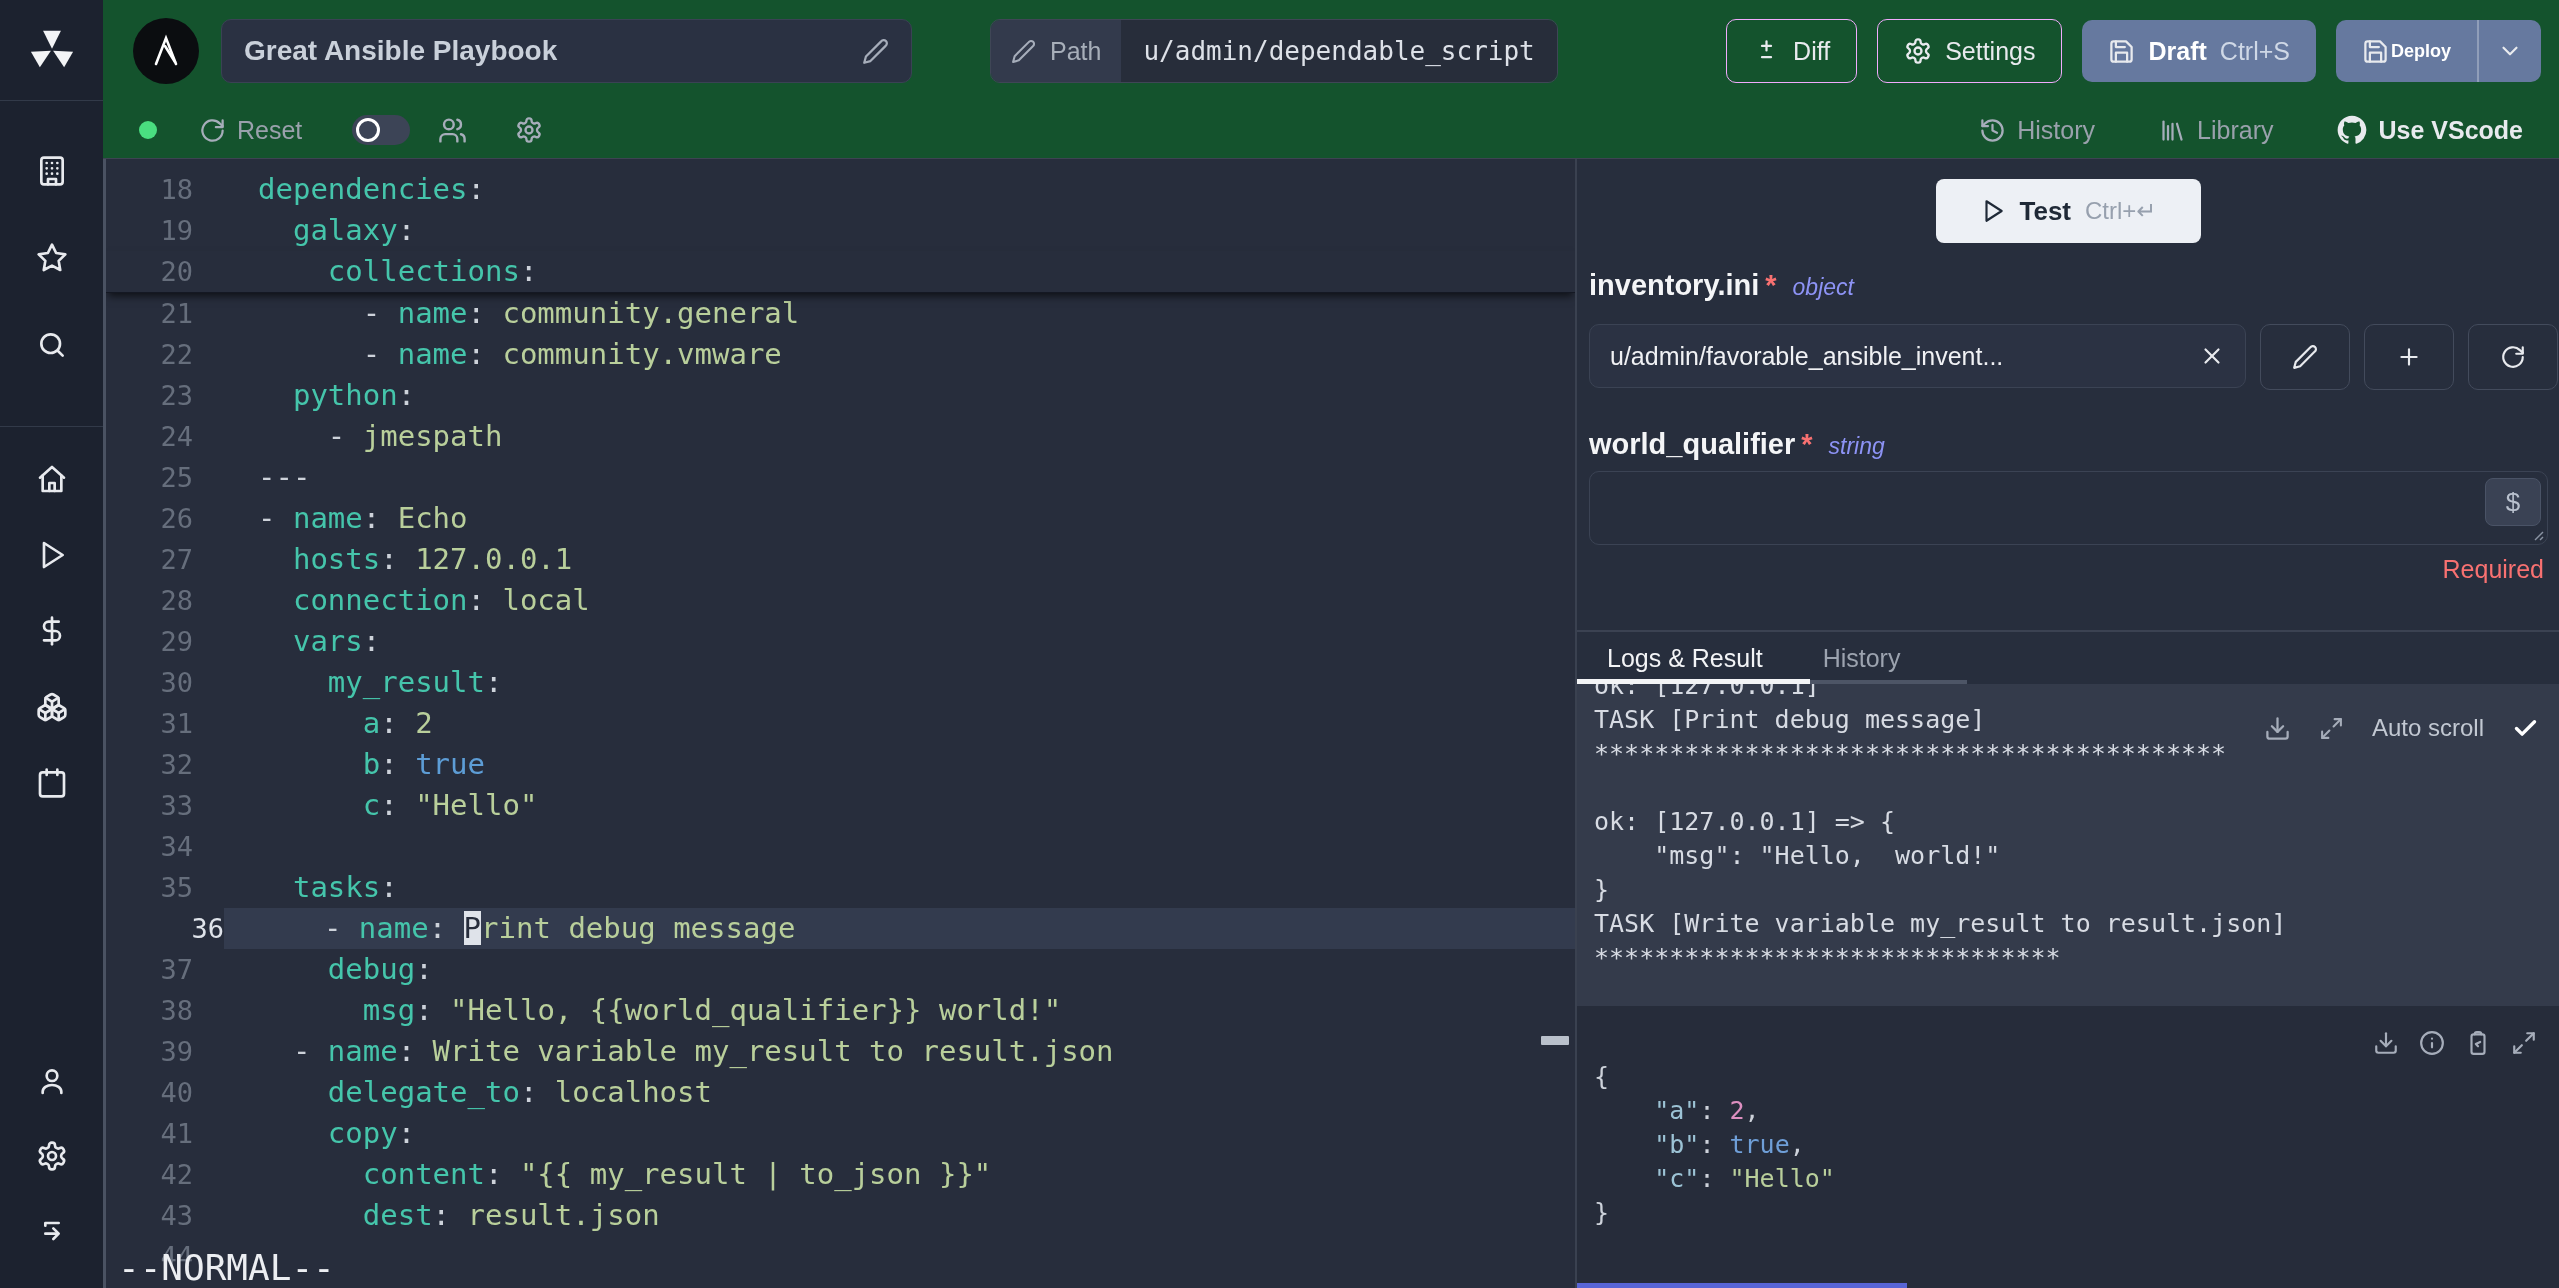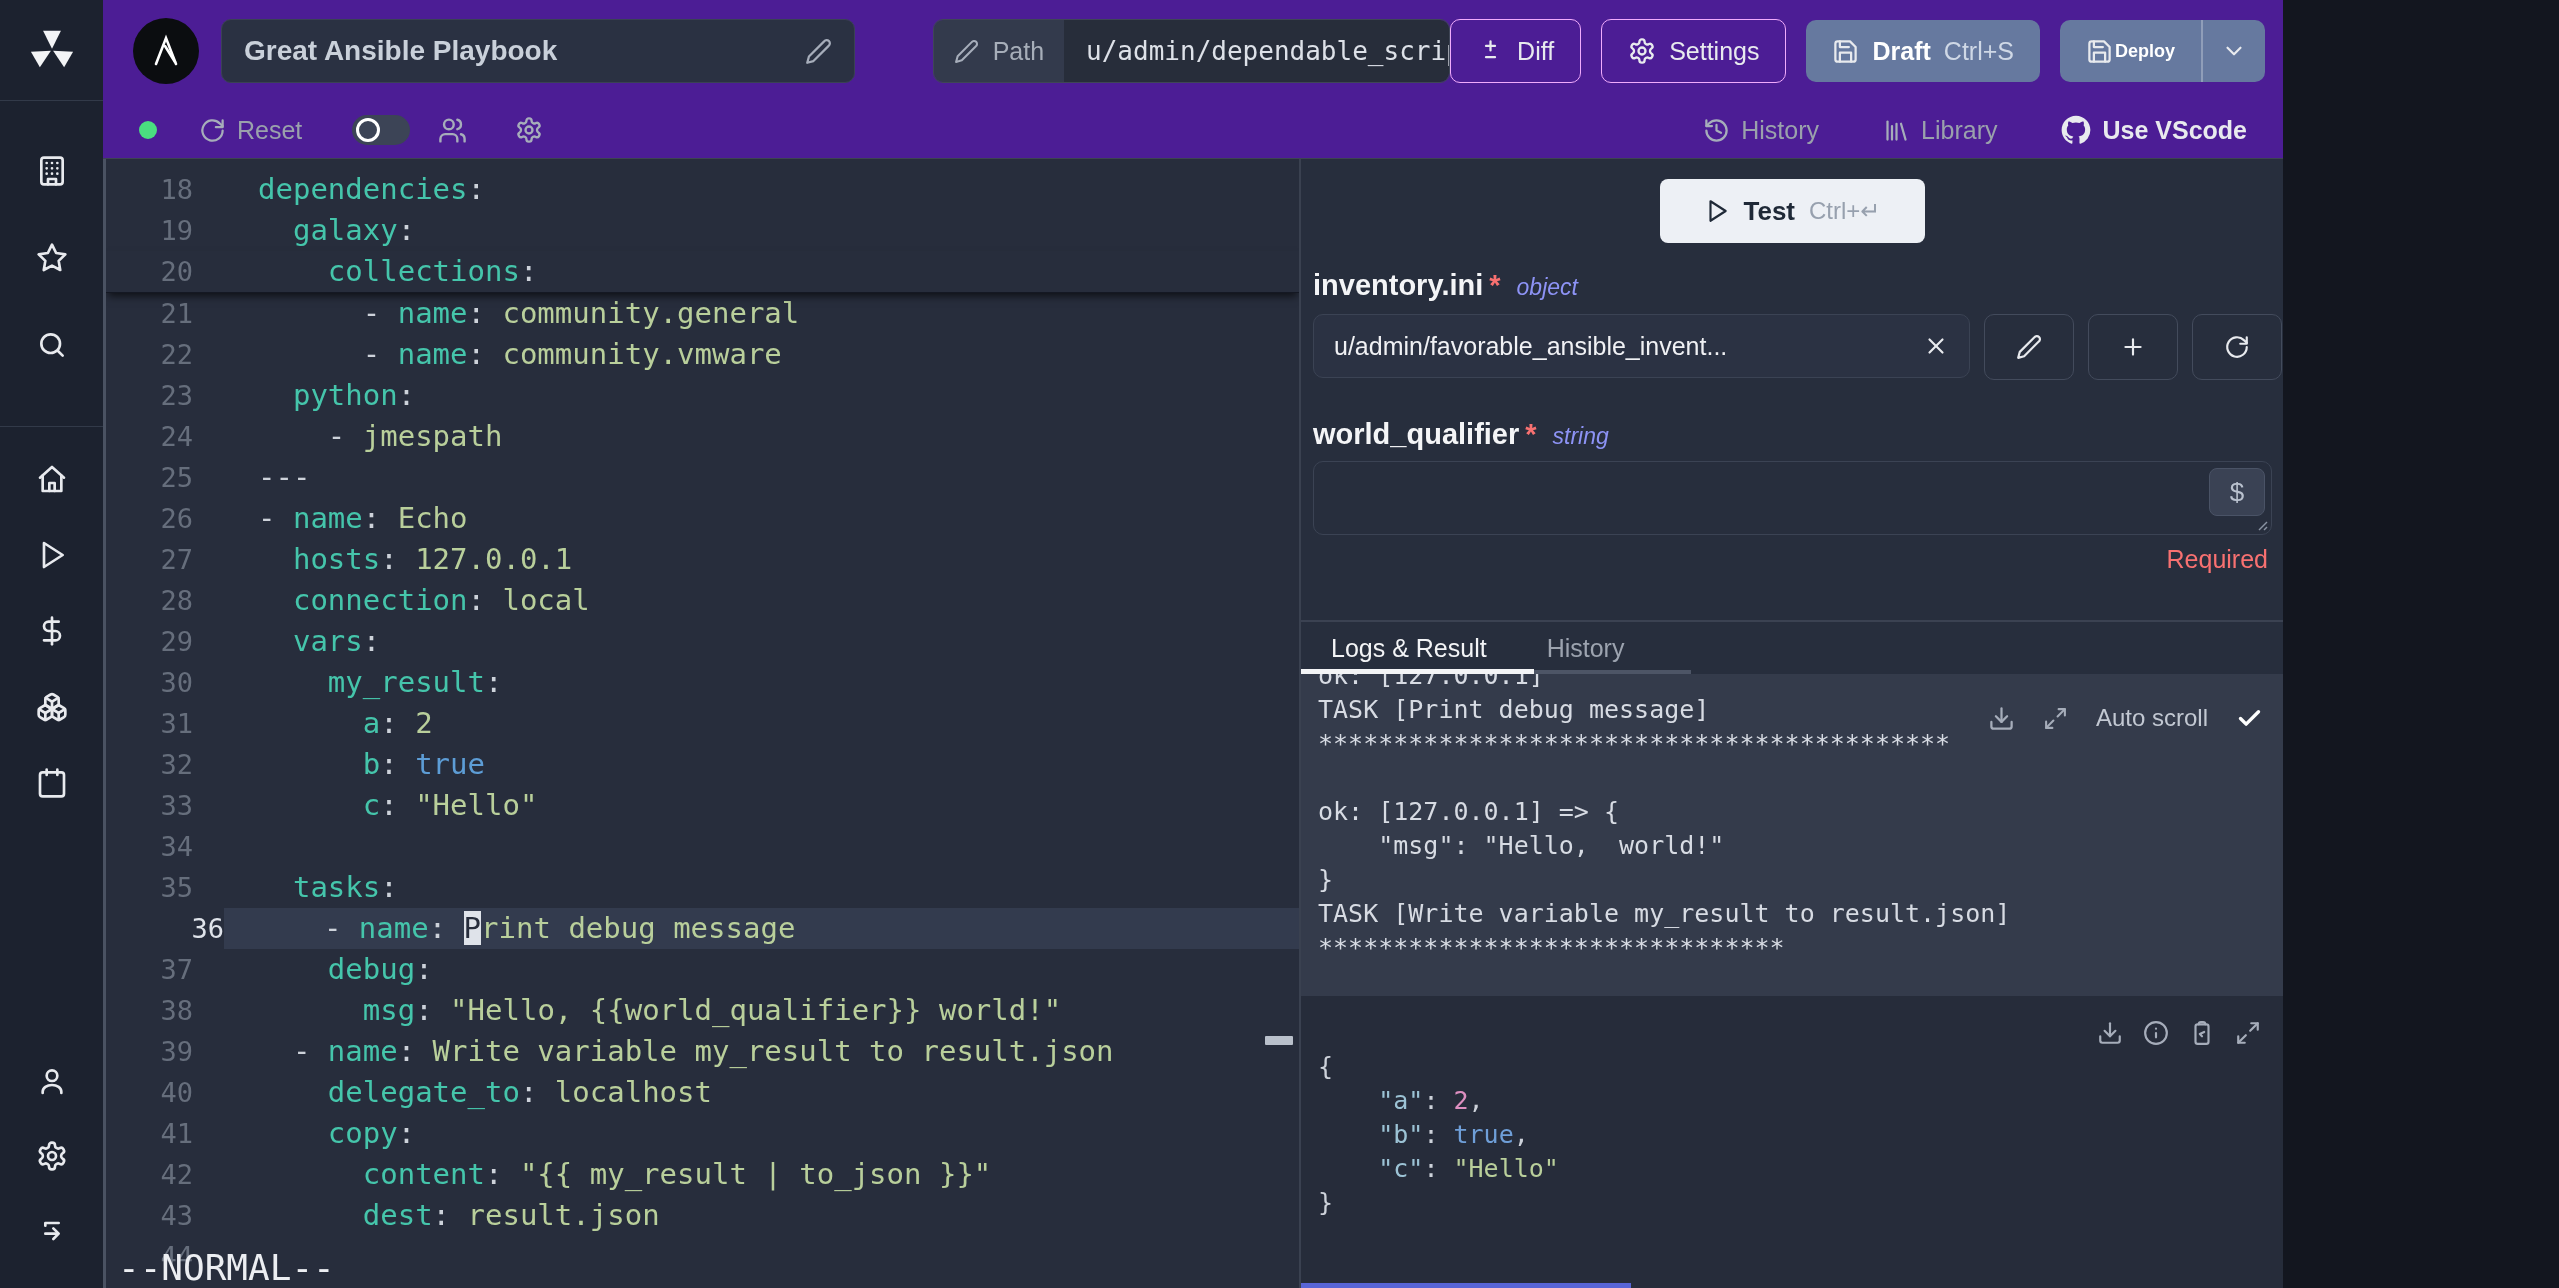--- a/index.html
+++ b/index.html
@@ -1,16 +1,16 @@
 <!DOCTYPE html>
 <html><head>
 <meta charset="utf-8">
 <style>
   html,body{margin:0;padding:0;background:#13161f;}
-  #app{position:relative;width:2283px;height:1288px;background:#4c1d95;font-family:"Liberation Sans",sans-serif;display:flex;overflow:hidden;color:#e5e7eb;}
+  #app{position:relative;width:2559px;height:1288px;background:#14532d;font-family:"Liberation Sans",sans-serif;display:flex;overflow:hidden;color:#e5e7eb;}
   svg{display:block}
   .ic{stroke:#a6adba;stroke-width:2;fill:none;stroke-linecap:round;stroke-linejoin:round}
   .ic-white{stroke:#e8eaee}
   
   .sidebar{width:103px;background:#1c222f;display:flex;flex-direction:column;align-items:center;flex:none;}
   .logo{height:100px;display:flex;align-items:center;justify-content:center;width:100%;}
   .sdiv{height:1px;background:#323a49;width:100%;}
   .snav{display:flex;flex-direction:column;align-items:center;width:100%;}
   .sbtn{display:flex;align-items:center;justify-content:center;cursor:pointer;}
   .snav1 .sbtn{height:87px;width:100%;}
@@ -60,21 +60,21 @@
   
   .panel{width:982px;flex:none;background:#272e3d;border-left:2px solid #3a4150;display:flex;flex-direction:column;position:relative;min-height:0;}
   .testrow{display:flex;justify-content:center;margin-top:20px;}
   .testbtn{width:265px;height:64px;background:#edf0f5;border-radius:8px;display:flex;align-items:center;justify-content:center;gap:14px;cursor:pointer;}
   .testbtn .tl{font-size:26px;font-weight:700;color:#1f2937;}
   .testbtn .ts{font-size:24px;color:#97a0ae;}
   .flabel{display:flex;align-items:baseline;gap:6px;padding:0 12px;margin-top:26px;}
   .fname{font-size:29px;font-weight:700;color:#f4f5f7;}
   .fstar{color:#f87171;font-size:29px;font-weight:700;}
   .ftype{font-size:23px;font-style:italic;color:#8d93f5;margin-left:10px;}
-  .inputrow{display:flex;gap:14px;padding:0 1px 0 12px;margin-top:12px;}
+  .inputrow{display:flex;gap:14px;padding:0 1px 0 12px;margin-top:22px;}
   .textinput{flex:1;height:62px;border:1px solid #3b4354;background:#2b3243;border-radius:10px;display:flex;align-items:center;padding:0 20px;}
   .textinput .val{flex:1;font-size:25px;color:#f0f1f4;white-space:nowrap;overflow:hidden;}
   .sqbtn{width:88px;height:64px;border:1px solid #434b5c;border-radius:10px;display:flex;align-items:center;justify-content:center;cursor:pointer;flex:none;}
   .tawrap{margin:10px 11px 0 12px;position:relative;height:72px;border:1px solid #3b4354;border-radius:10px;background:transparent;}
   .dollarbtn{position:absolute;top:6px;right:6px;width:54px;height:46px;border-radius:8px;background:#3a4254;border:1px solid #4a5366;display:flex;align-items:center;justify-content:center;font-size:26px;color:#b9c1ce;cursor:pointer;}
   .resize{position:absolute;right:3px;bottom:3px;}
   .required{padding:0 15px;margin-top:10px;text-align:right;color:#f87171;font-size:25px;}
   .paneldivider{height:2px;background:#3b4252;margin-top:46px;}
   .tabs{display:flex;align-items:flex-end;height:52px;position:relative;flex:none;}
   .tab{padding:0 30px;font-size:25px;color:#9ca3af;cursor:pointer;height:100%;display:flex;align-items:center;}

